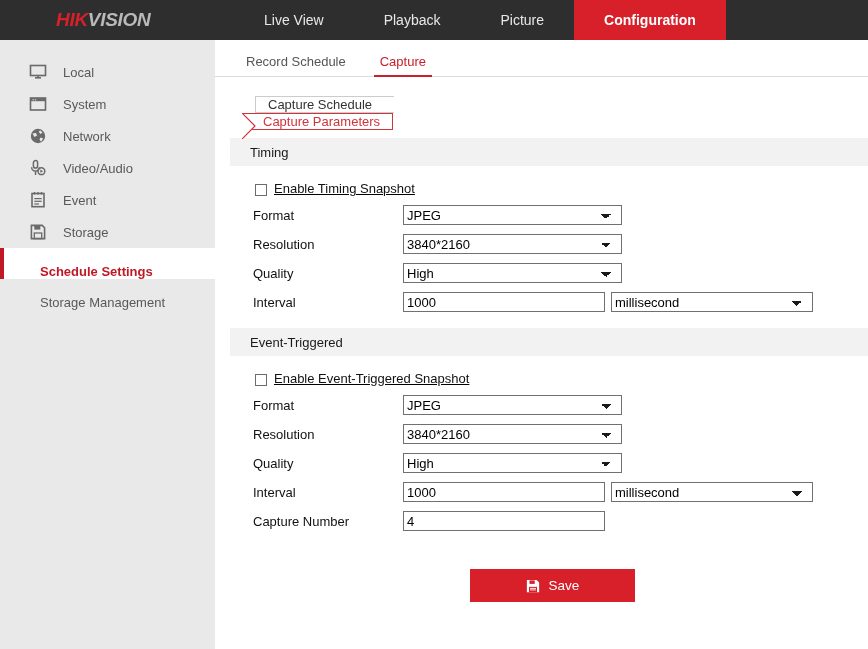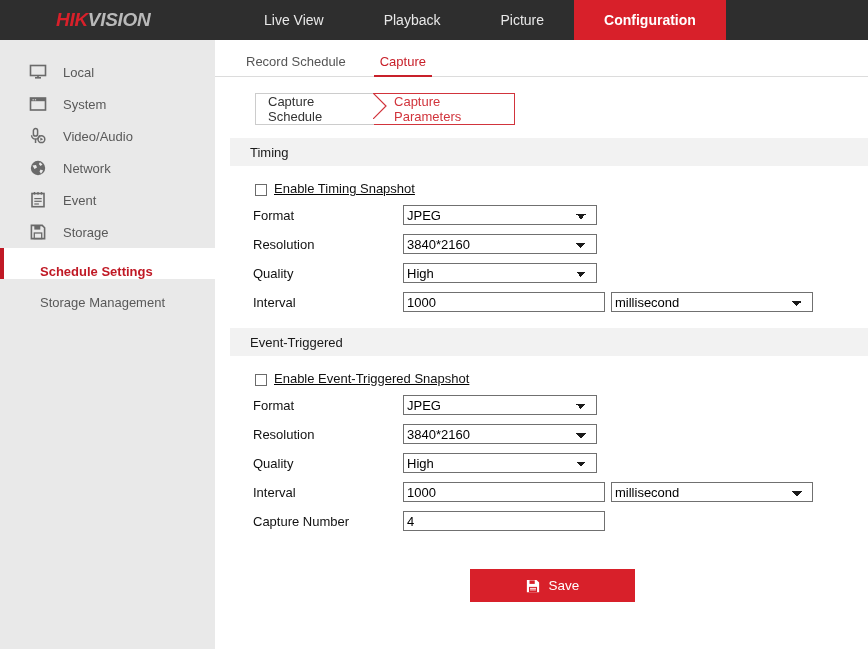--- a/index.html
+++ b/index.html
@@ -88,21 +88,21 @@
   }
   .subtab.active { color: #c8202a; }
   .subtab.active::after {
     content: ""; position: absolute; left: 0; bottom: -1px;
     width: 100%; height: 2px; background: #c8202a;
   }
 
   
   .crumbs {
     margin: 19px 0 0 40px;
-    display: flex; align-items: center; height: 26px; width: 260px;
+    display: flex; align-items: flex-start; height: 26px; width: 260px; flex-direction: column;
   }
   .crumb {
     position: relative; display: flex; align-items: center;
     font-size: 13px; cursor: pointer; background: #ffffff;
   }
   .crumb-a {
     color: #333333; padding: 0 22px 0 12px;
     border: 1px solid #cccccc; border-right: none;
   }
   .crumb-b {
@@ -152,21 +152,21 @@
   select.fld {
     -webkit-appearance: none; appearance: none;
     background-image:
       linear-gradient(45deg, transparent 50%, #1a1a1a 50%),
       linear-gradient(135deg, #1a1a1a 50%, transparent 50%);
     background-position: calc(100% - 15px) 8px, calc(100% - 10px) 8px;
     background-size: 5px 5px, 5px 5px;
     background-repeat: no-repeat;
     padding-right: 24px;
   }
-  .w-sel  { width: 194px; }
+  .w-sel  { width: 219px; }
   .w-num  { width: 202px; }
   .w-unit { width: 202px; margin-left: 6px; }
 
   .save-wrap { margin: 38px 0 0 255px; }
   .savebtn {
     width: 165px; height: 33px;
     background: #d8202a; border: none; cursor: pointer;
     display: flex; align-items: center; justify-content: center;
     color: #ffffff; font-size: 13.5px;
     font-family: "Liberation Sans", sans-serif;
@@ -210,38 +210,38 @@
           <rect x="4.5" y="5.3" width="1.3" height="1" fill="#e9e9e9"></rect>
           <rect x="6.8" y="5.3" width="1.3" height="1" fill="#e9e9e9"></rect>
         </svg>
     </span>
     <span class="side-label">System</span>
   </div>
 
   <div class="side-item">
     <span class="ico">
       <svg width="20" height="20" viewBox="0 0 20 20">
+          <circle cx="10" cy="10" r="7.2" fill="#6a6a6a"></circle>
+          <path d="M4.5 7.5 L8 7 L9 9.5 L6.5 11 Z M12 4.2 L14.5 6.5 L12.5 8 L10.8 6 Z M12.5 11.5 L15.2 12.5 L13 15.8 L11.5 13.5 Z" fill="#e9e9e9"></path>
+        </svg>
+    </span>
+    <span class="side-label">Network</span>
+  </div>
+
+  <div class="side-item">
+    <span class="ico">
+      <svg width="20" height="20" viewBox="0 0 20 20">
           <rect x="5.4" y="2.6" width="4.2" height="7.4" rx="2.1" fill="none" stroke="#6a6a6a" stroke-width="1.5"></rect>
           <path d="M3.6 9.2 a3.9 3.9 0 0 0 7.8 0" fill="none" stroke="#6a6a6a" stroke-width="1.5"></path>
           <rect x="6.8" y="13" width="1.5" height="4" fill="#6a6a6a"></rect>
           <circle cx="13.4" cy="13.2" r="3.4" fill="none" stroke="#6a6a6a" stroke-width="1.5"></circle>
           <path d="M12.3 11.6 L15.2 13.2 L12.3 14.8 Z" fill="#6a6a6a"></path>
         </svg>
     </span>
     <span class="side-label">Video/Audio</span>
-  </div>
-
-  <div class="side-item">
-    <span class="ico">
-      <svg width="20" height="20" viewBox="0 0 20 20">
-          <circle cx="10" cy="10" r="7.2" fill="#6a6a6a"></circle>
-          <path d="M4.5 7.5 L8 7 L9 9.5 L6.5 11 Z M12 4.2 L14.5 6.5 L12.5 8 L10.8 6 Z M12.5 11.5 L15.2 12.5 L13 15.8 L11.5 13.5 Z" fill="#e9e9e9"></path>
-        </svg>
-    </span>
-    <span class="side-label">Network</span>
   </div>
 
 
   <div class="side-item">
     <span class="ico">
       <svg width="20" height="20" viewBox="0 0 20 20">
           <rect x="4" y="3.5" width="12" height="13.2" fill="none" stroke="#6a6a6a" stroke-width="1.6"></rect>
           <rect x="5.8" y="2" width="1.4" height="2.6" fill="#6a6a6a"></rect>
           <rect x="9.3" y="2" width="1.4" height="2.6" fill="#6a6a6a"></rect>
           <rect x="12.8" y="2" width="1.4" height="2.6" fill="#6a6a6a"></rect>

